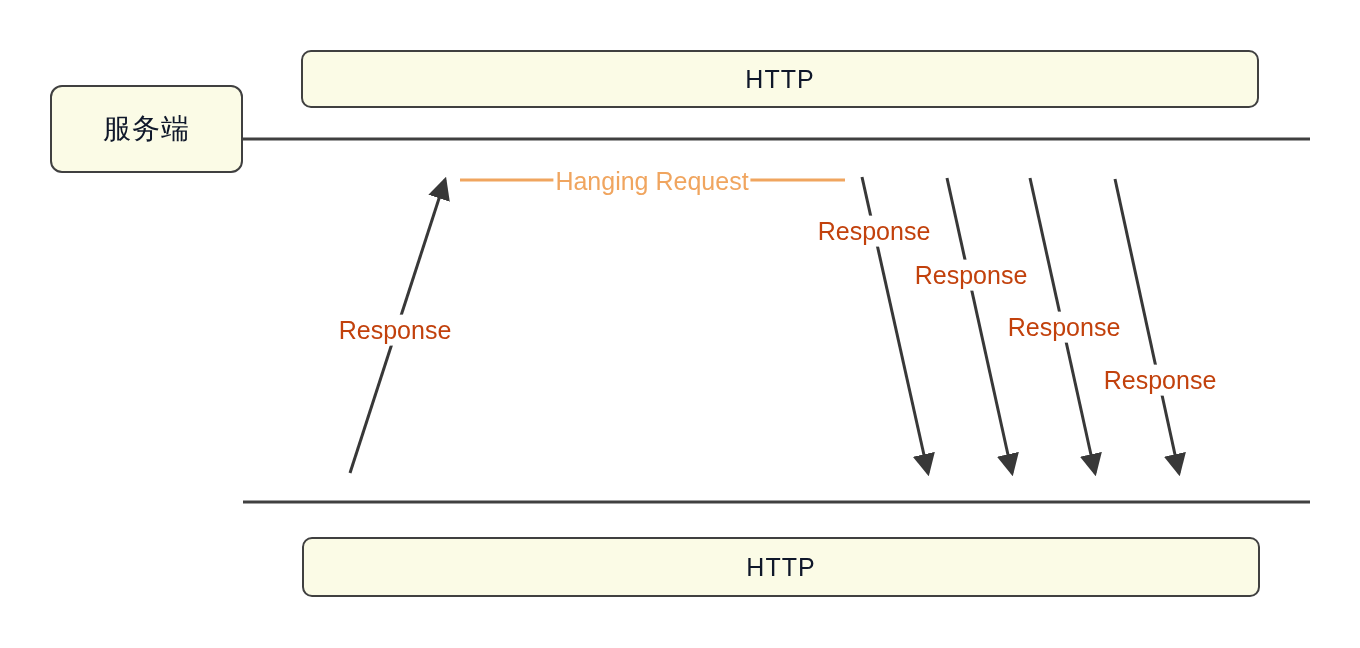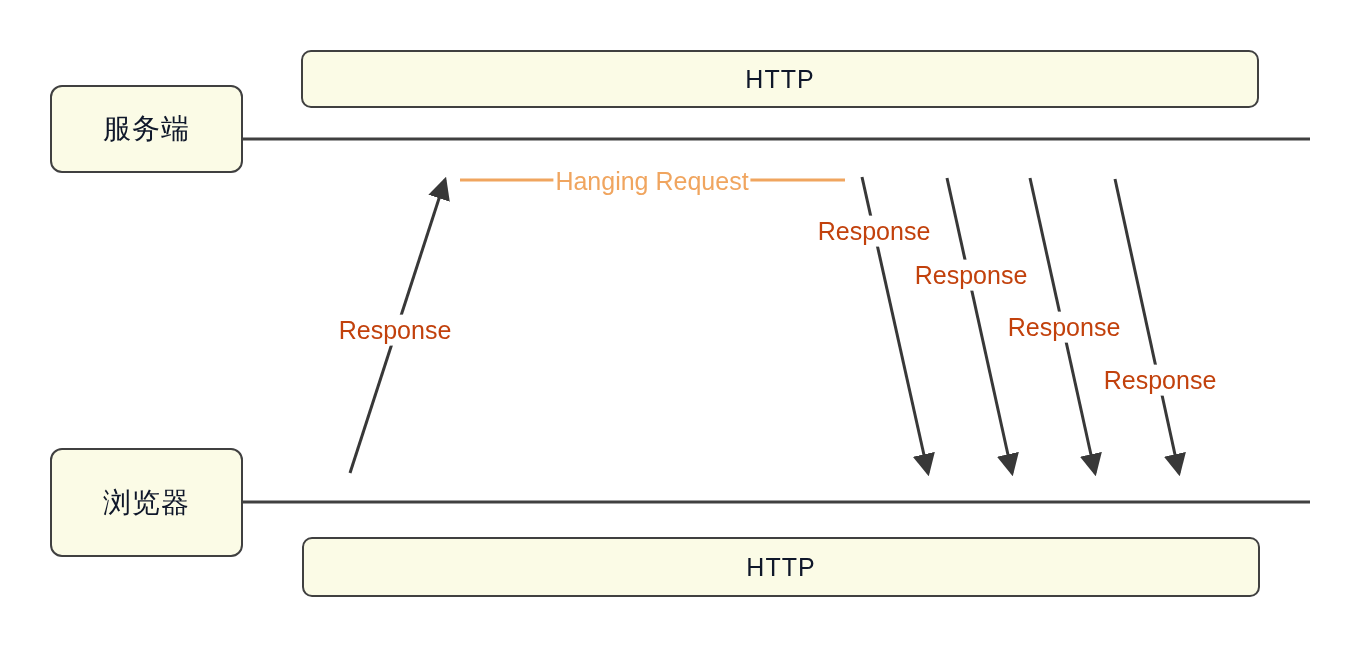--- a/index.html
+++ b/index.html
@@ -68,23 +68,20 @@
 
     <line x1="862" y1="177" x2="928" y2="473" stroke="#383838" stroke-width="3" marker-end="url(#arrowhead)"></line>
     <line x1="947" y1="178" x2="1012" y2="473" stroke="#383838" stroke-width="3" marker-end="url(#arrowhead)"></line>
     <line x1="1030" y1="178" x2="1095" y2="473" stroke="#383838" stroke-width="3" marker-end="url(#arrowhead)"></line>
     <line x1="1115" y1="179" x2="1179" y2="473" stroke="#383838" stroke-width="3" marker-end="url(#arrowhead)"></line>
   </svg>
 
   <div class="node endpoint" style="left:50px; top:85px; width:193px; height:88px;">
     <span>服务端</span>
   </div>
-  <div class="node endpoint" style="left:50px; top:448px; width:193px; height:109px;">
-    <span>浏览器</span>
-  </div>
 
   <div class="node band" style="left:301px; top:50px; width:958px; height:58px;">
     <span>HTTP</span>
   </div>
   <div class="node band" style="left:302px; top:537px; width:958px; height:60px;">
     <span>HTTP</span>
   </div>
 
   <div class="flow-label" style="left:395px; top:330px;">Response</div>
 

